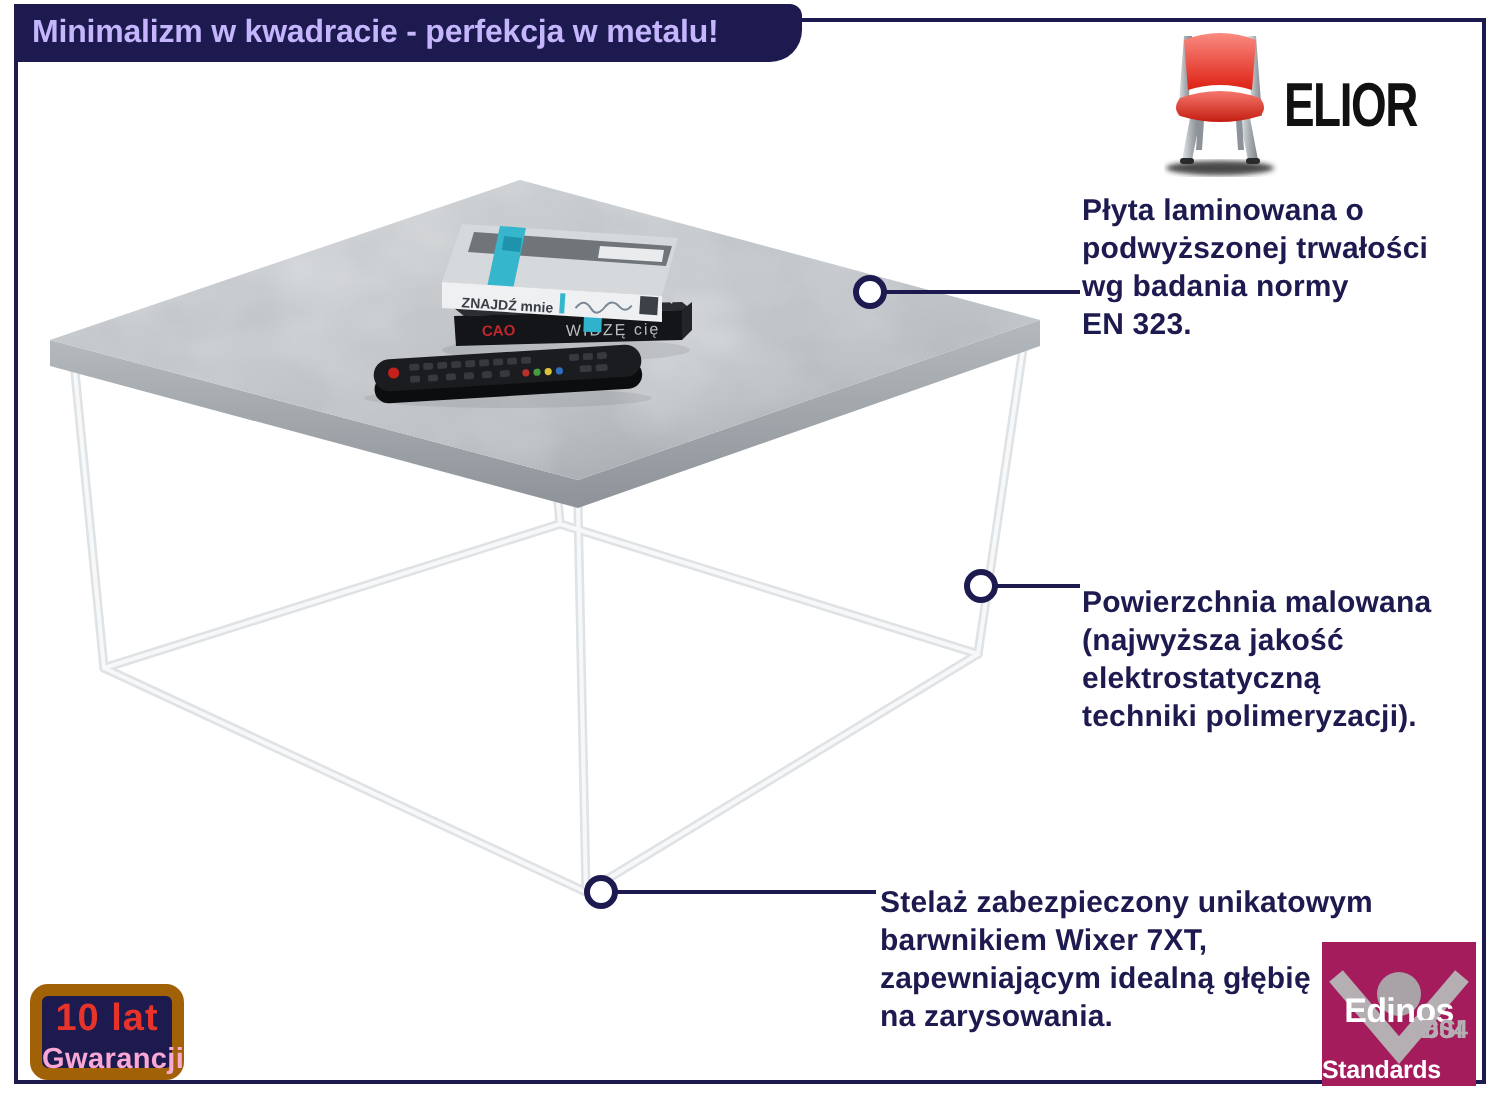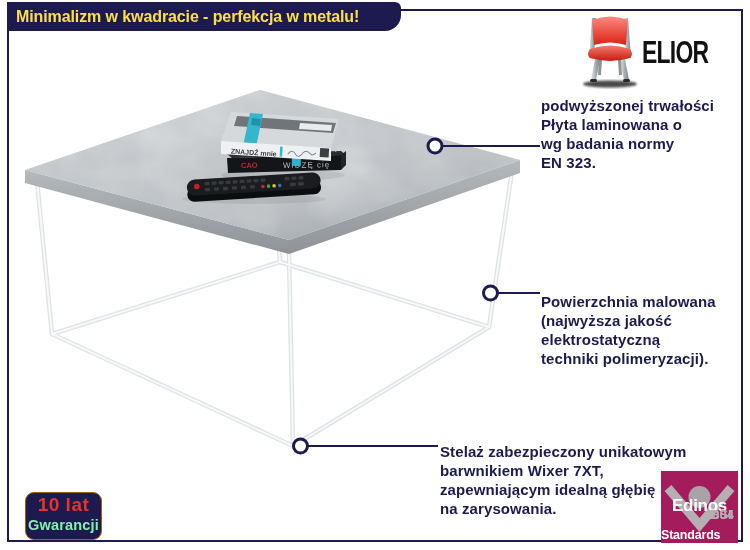--- a/index.html
+++ b/index.html
@@ -9,21 +9,21 @@
   }
   
   #frame-border{
     position:absolute;left:7px;top:9px;width:736px;height:533px;
     box-sizing:border-box;border:2px solid #1c1a4e;z-index:1;
   }
   
   #banner{
     position:absolute;left:7px;top:2px;width:394px;height:29px;
     background:#1c1a4e;border-radius:0 6px 16px 0;z-index:4;
-    color:#fde047;font-weight:bold;font-size:16px;line-height:29px;
+    color:#c4b5fd;font-weight:bold;font-size:16px;line-height:29px;
     padding-left:9px;box-sizing:border-box;white-space:nowrap;letter-spacing:-0.1px;
   }
   
   #brand-logo{position:absolute;left:582px;top:12px;width:150px;height:80px;z-index:4;}
   #brand-logo .chair{position:absolute;left:0;top:0;}
   #brand-name{
     position:absolute;left:60px;top:23px;color:#111111;font-weight:bold;
     font-size:31px;letter-spacing:-1px;transform:scaleX(0.74);transform-origin:left center;
     font-family:"Liberation Sans",sans-serif;
   }
@@ -32,26 +32,26 @@
     position:absolute;color:#1c1a4e;font-weight:bold;font-size:15px;
     line-height:19px;z-index:3;white-space:nowrap;letter-spacing:0.1px;
   }
   #callout-1{left:541px;top:96px;}
   #callout-2{left:541px;top:264px;margin-top:28px;}
   #callout-3{left:440px;top:417px;margin-top:25px;}
   
   #scene{position:absolute;left:0;top:0;z-index:2;}
   
   #warranty-badge{
-    position:absolute;left:25px;top:492px;width:77px;height:48px;z-index:4;
-    background:#1c1a4e;border:1px solid #a16207;border-radius:9px;
+    position:absolute;left:15px;top:492px;width:77px;height:48px;z-index:4;
+    background:#1c1a4e;border:6px solid #a16207;border-radius:9px;
     box-sizing:border-box;text-align:center;
   }
   #warranty-line1{color:#e8332b;font-weight:bold;font-size:19px;line-height:24px;letter-spacing:0.5px;}
-  #warranty-line2{color:#86efac;font-weight:bold;font-size:14.5px;line-height:17px;letter-spacing:0.2px;}
+  #warranty-line2{color:#f9a8d4;font-weight:bold;font-size:14.5px;line-height:17px;letter-spacing:0.2px;}
   
   #standards-badge{
     position:absolute;left:661px;top:471px;width:77px;height:72px;z-index:4;
     background:#a41c5b;
   }
   #standards-brand{
     position:absolute;left:0;top:1px;width:77px;text-align:center;
     color:#ffffff;font-weight:bold;font-size:17px;letter-spacing:-0.3px;margin-top:24px;
   }
   #standards-left{position:absolute;left:5px;top:36px;color:#b5aeb3;font-weight:bold;font-size:13px;padding-left:44px;}
@@ -228,22 +228,22 @@
       <polygon points="17,48 20,48 19,63 16,63" fill="#8d9398"></polygon>
       <polygon points="36,48 39,48 40,63 37,63" fill="#8d9398"></polygon>
       <path d="M8,37 Q28,30 48,37 Q52,42 48,46 Q28,52 8,46 Q4,42 8,37 Z" fill="url(#redgrad2)"></path>
       <rect x="8" y="67" width="7" height="3" rx="1.5" fill="#2a2a2a"></rect>
       <rect x="41" y="67" width="7" height="3" rx="1.5" fill="#2a2a2a"></rect>
     </svg>
     <div id="brand-name">ELIOR</div>
   </div>
 
   <div id="callout-1" class="callout">
+    <div>Płyta laminowana o</div>
     <div>podwyższonej trwałości</div>
-    <div>Płyta laminowana o</div>
     <div>wg badania normy</div>
     <div>EN 323.</div>
   </div>
   <div id="callout-2" class="callout">
     <div>Powierzchnia malowana</div>
     <div>(najwyższa jakość</div>
     <div>elektrostatyczną</div>
     <div>techniki polimeryzacji).</div>
   </div>
   <div id="callout-3" class="callout">

